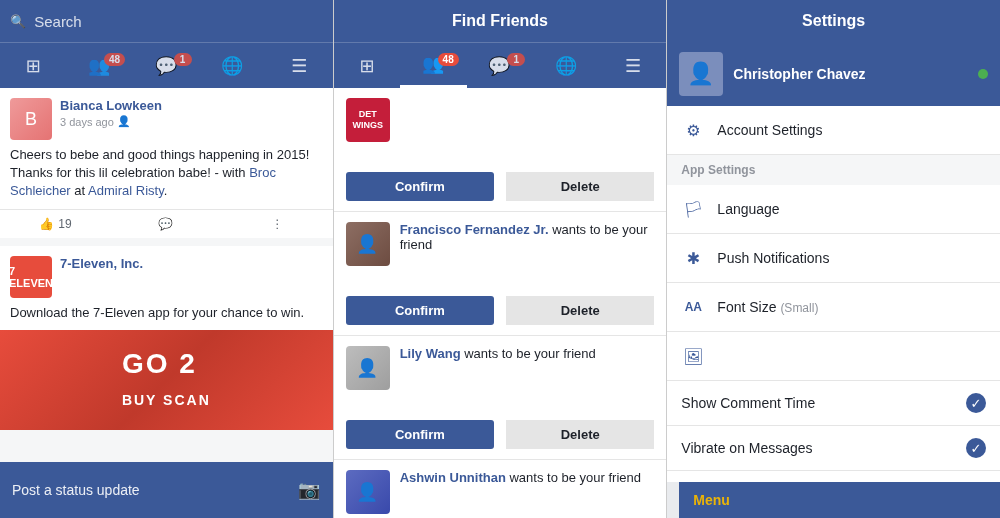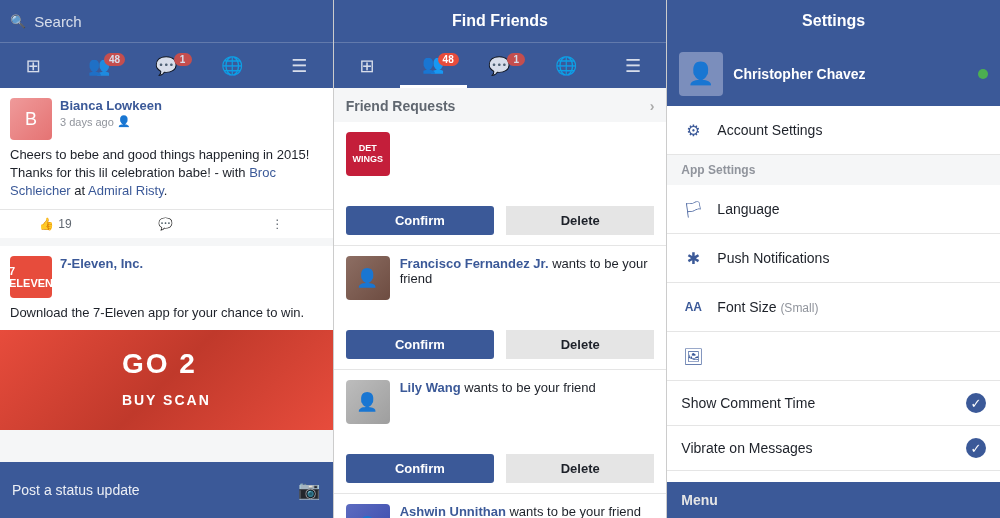--- a/index.html
+++ b/index.html
@@ -67,21 +67,21 @@
     .settings-username { color: white; font-weight: 700; font-size: 14px; }
     .online-dot { width: 10px; height: 10px; background: #4caf50; border-radius: 50%; margin-left: auto; }
 
     .settings-content { flex: 1; overflow-y: auto; background: #f5f6f7; }
     .settings-item { display: flex; align-items: center; background: white; padding: 12px 14px; border-bottom: 1px solid #e5e5e5; gap: 12px; cursor: pointer; }
     .settings-item-icon { width: 24px; height: 24px; display: flex; align-items: center; justify-content: center; font-size: 16px; color: #3b5998; }
     .settings-item-label { font-size: 14px; color: #1d2129; flex: 1; }
     .settings-item-label .sub { color: #90949c; font-size: 12px; }
     .settings-section-header { padding: 8px 14px; background: #f5f6f7; font-size: 12px; color: #90949c; font-weight: 600; }
     .settings-toggle { width: 20px; height: 20px; background: #3b5998; border-radius: 50%; display: flex; align-items: center; justify-content: center; color: white; font-size: 13px; }
-    .settings-menu-bar { background: #3b5998; padding: 10px 14px; color: #e5e5e5; font-size: 14px; font-weight: 600; }
+    .settings-menu-bar { background: #3b5998; padding: 10px 14px; color: #eab308; font-size: 14px; font-weight: 600; margin-left: 12px; }
 
     
     .wings-logo { width: 44px; height: 44px; background: #c41e3a; border-radius: 4px; display: flex; align-items: center; justify-content: center; color: white; font-size: 9px; font-weight: bold; text-align: center; line-height: 1.2; }
     .av1 { background: linear-gradient(135deg, #8d6e63, #6d4c41); display: flex; align-items: center; justify-content: center; color: white; font-size: 18px; }
     .post-av { background: linear-gradient(135deg, #ef9a9a, #e57373); width: 42px; height: 42px; border-radius: 4px; display: flex; align-items: center; justify-content: center; color: white; font-size: 18px; }
   </style>
 </head>
 <body>
 
 <div class="panels">
@@ -181,24 +181,20 @@
         <span class="nav-badge">1</span>
       </div>
       <div class="nav-item">
           <span class="nav-icon">🌐</span>
         </div>
       <div class="nav-item">
           <span class="nav-icon">☰</span>
         </div>
     </div>
     <div class="panel-content">
-      <div class="section-header">
-        <span>Friend Requests</span>
-        <span class="section-header-arrow">›</span>
-      </div>
 
       <div class="friend-request">
         <div class="friend-req-top">
           <div class="friend-avatar wings-logo" style="width:44px;height:44px;border-radius:4px;background:#c41e3a;display:flex;align-items:center;justify-content:center;color:white;font-size:9px;font-weight:bold;text-align:center;flex-shrink:0;">DET<br>WINGS</div>
         </div>
         <div class="friend-buttons">
           <button class="btn-confirm">Confirm</button>
           <button class="btn-delete">Delete</button>
         </div>
       </div>

